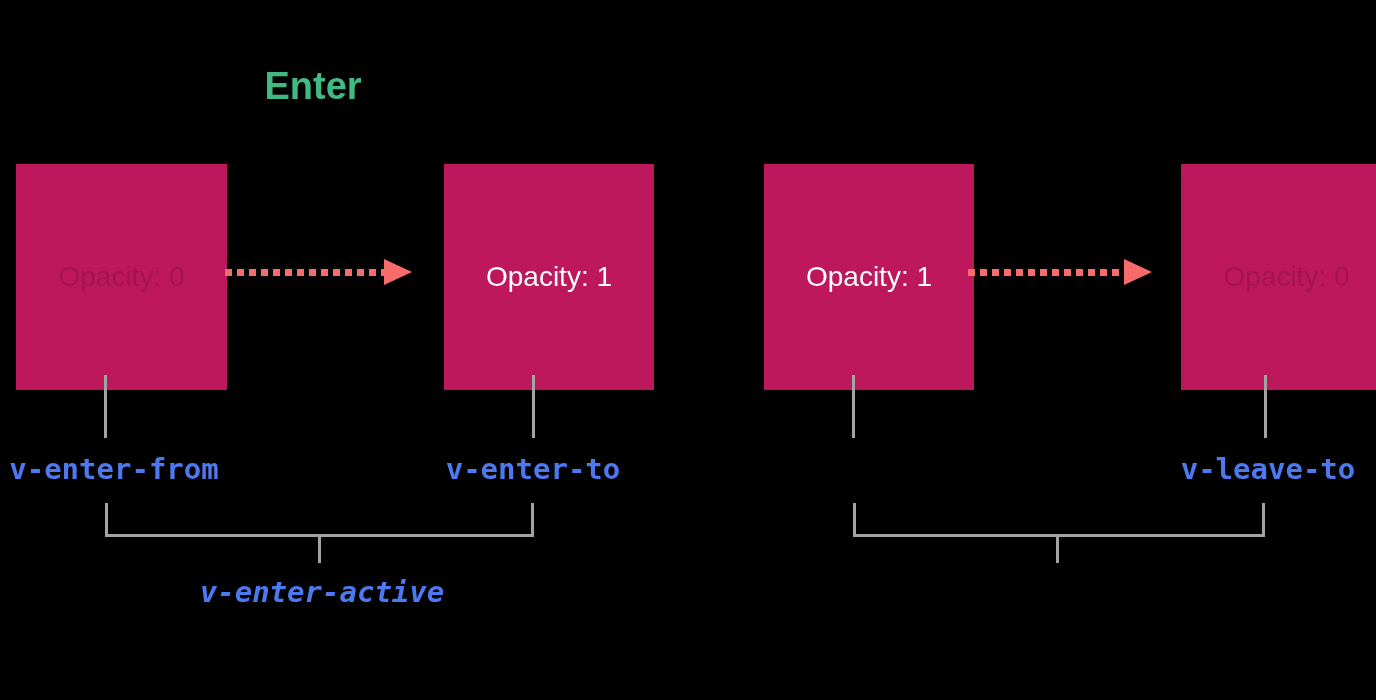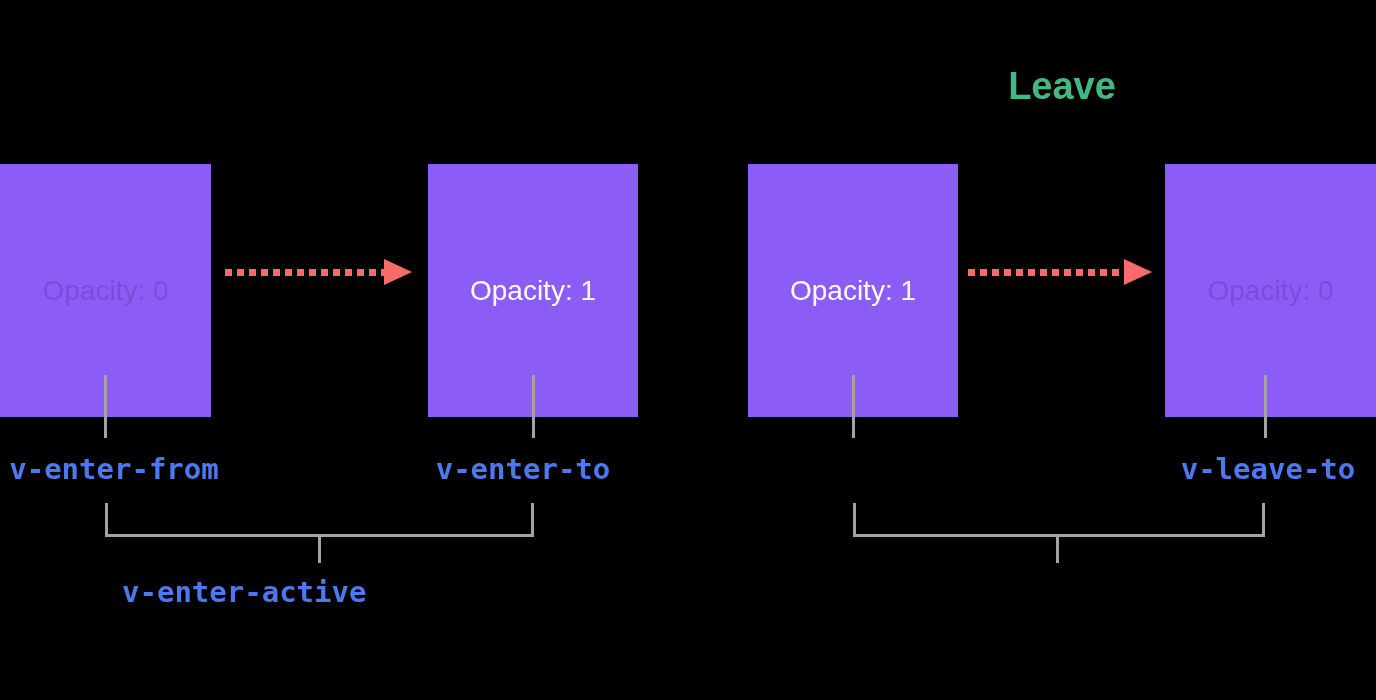--- a/index.html
+++ b/index.html
@@ -13,24 +13,24 @@
   .title{
     position:absolute;top:67px;width:300px;
     text-align:center;
     font-size:38px;font-weight:bold;line-height:38px;
     color:#42b883;
   }
   #title-enter{left:163px;}
   #title-leave{left:912px;}
 
   .box{
-    position:absolute;top:164px;width:210px;height:253px;
-    background:#8b5cf6;
+    position:absolute;top:164px;width:210px;height:226px;
+    background:#be185d;
     display:flex;align-items:center;justify-content:center;
-    font-size:28px;line-height:28px;color:#ffffff;
+    font-size:28px;line-height:28px;color:#ffffff;margin-left:16px;
   }
   .box.faded{color:rgba(0,0,0,0.14);}
   #box-enter-from{left:0;width:211px;}
   #box-enter-to{left:428px;}
   #box-leave-from{left:748px;}
   #box-leave-to{left:1165px;width:211px;}
 
   .arrow-dashes{
     position:absolute;top:269px;height:7px;
     background:repeating-linear-gradient(90deg,#f86b6b 0 7px,transparent 7px 12px);
@@ -56,48 +56,51 @@
   #conn-leave-to{left:1264px;top:375px;height:63px;}
 
   .class-label{
     position:absolute;top:455px;width:340px;
     text-align:center;
     font-family:"DejaVu Sans Mono", monospace;
     font-weight:bold;font-size:29px;line-height:29px;
     color:#4c78f0;
   }
   #label-enter-from{left:-56px;}
-  #label-enter-to{left:353px;}
+  #label-enter-to{left:363px;}
   #label-leave-from{left:688px;}
   #label-leave-to{left:1098px;}
 
   
   #bracket-enter-v1{left:105px;top:503px;height:34px;}
   #bracket-enter-v2{left:531px;top:503px;height:34px;}
   #bracket-enter-h{left:105px;top:534px;width:429px;}
   #bracket-enter-stub{left:318px;top:537px;height:26px;}
   #bracket-leave-v1{left:853px;top:503px;height:34px;}
   #bracket-leave-v2{left:1262px;top:503px;height:34px;}
   #bracket-leave-h{left:853px;top:534px;width:412px;}
   #bracket-leave-stub{left:1056px;top:537px;height:26px;}
 
   .active-label{
     position:absolute;top:578px;width:400px;
+    text-align:center;
     font-family:"DejaVu Sans Mono", monospace;
     font-weight:bold;font-size:29px;line-height:29px;
     color:#4c78f0;
+    font-style:italic;
   }
   #label-enter-active{left:122px;}
   #label-leave-active{left:852px;}
 </style>
 </head>
 <body>
 
 <div id="canvas">
 
+  <div class="title" id="title-enter">Enter</div>
 
   <div class="box faded" id="box-enter-from">
     <span>Opacity: 0</span>
   </div>
 
   <div class="arrow-dashes" id="arrow-enter-dashes"></div>
   <div class="arrow-head" id="arrow-enter-head"></div>
 
   <div class="box" id="box-enter-to">
     <span>Opacity: 1</span>
@@ -109,21 +112,20 @@
   <div class="class-label" id="label-enter-from">v-enter-from</div>
   <div class="class-label" id="label-enter-to">v-enter-to</div>
 
   <div class="vline" id="bracket-enter-v1"></div>
   <div class="vline" id="bracket-enter-v2"></div>
   <div class="hline" id="bracket-enter-h"></div>
   <div class="vline" id="bracket-enter-stub"></div>
 
   <div class="active-label" id="label-enter-active">v-enter-active</div>
 
-  <div class="title" id="title-leave">Leave</div>
 
   <div class="box" id="box-leave-from">
     <span>Opacity: 1</span>
   </div>
 
   <div class="arrow-dashes" id="arrow-leave-dashes"></div>
   <div class="arrow-head" id="arrow-leave-head"></div>
 
   <div class="box faded" id="box-leave-to">
     <span>Opacity: 0</span>

